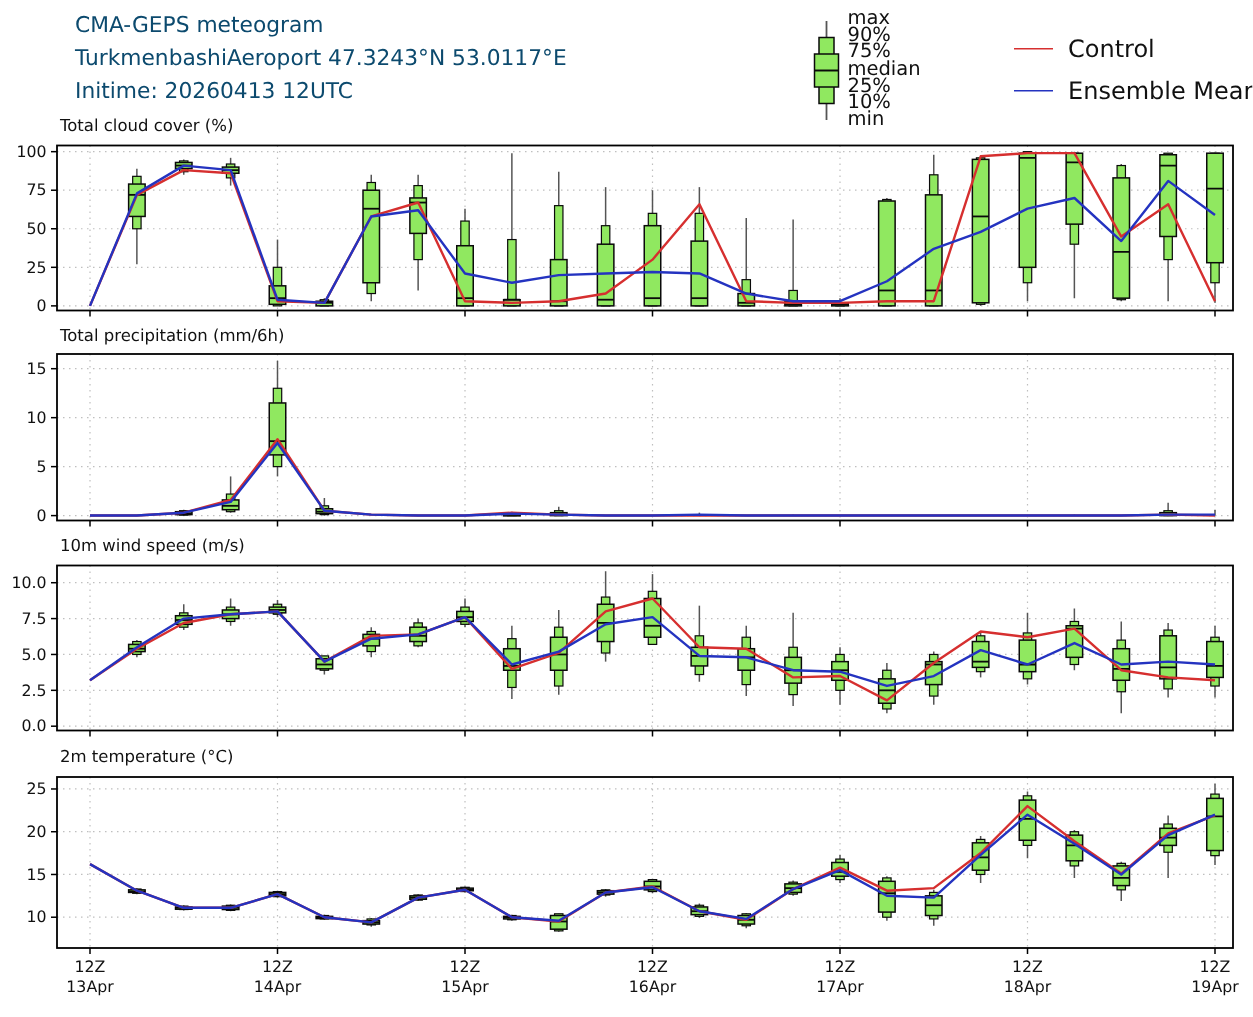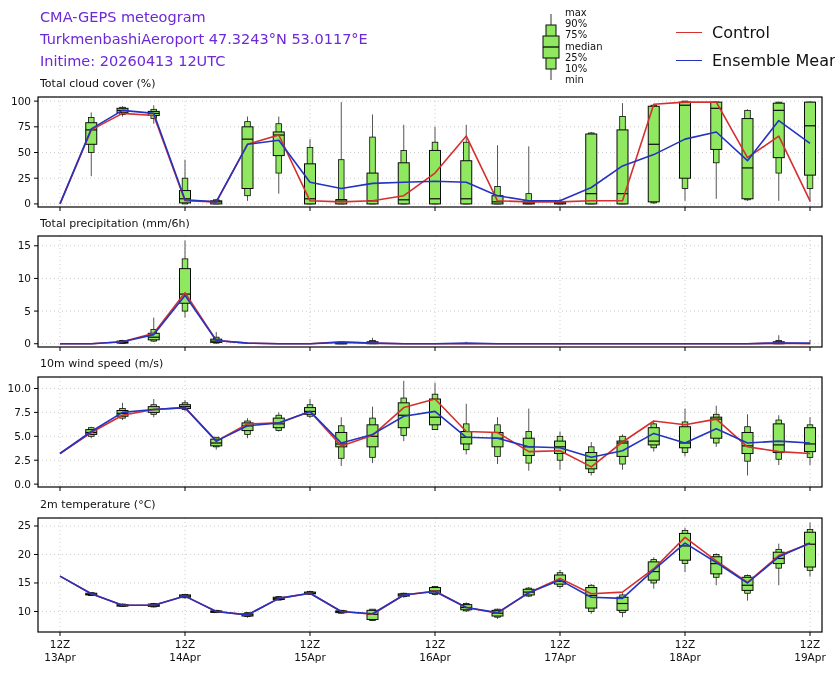--- a/index.html
+++ b/index.html
@@ -1,25 +1,25 @@
 <!DOCTYPE html>
 <html><head>
 <meta charset="utf-8">
 <style>
   html,body{margin:0;padding:0;background:#ffffff;}
   body{font-family:"DejaVu Sans", sans-serif; color:#111;}
   #stage{position:relative;width:835px;height:678px;background:#fff;overflow:hidden;}
   #chart-svg{position:absolute;left:0;top:0;}
-  .hdr{position:absolute;left:40px;font-size:14.5px;line-height:17px;color:#6d28d9;white-space:nowrap;}
+  .hdr{position:absolute;left:50px;font-size:14.5px;line-height:17px;color:#0c4a6e;white-space:nowrap;}
   .hdr1{top:9px;}
   .hdr2{top:31px;}
   .hdr3{top:53px;}
   .panel-title{position:absolute;left:40px;font-size:11px;color:#111;white-space:nowrap;}
   .pt0{top:77px;} .pt1{top:217px;} .pt2{top:357px;} .pt3{top:498px;}
-  .box-legend-labels{position:absolute;left:565px;top:7px;font-size:10px;line-height:11.2px;color:#111;}
+  .box-legend-labels{position:absolute;left:565px;top:7px;font-size:13px;line-height:11.2px;color:#111;}
   .box-legend-glyph{position:absolute;left:538px;top:0px;}
   .line-legend{position:absolute;left:676px;top:0px;}
   .line-legend .row{position:absolute;left:0;display:flex;align-items:center;white-space:nowrap;}
   .line-legend .row1{top:23px;}
   .line-legend .row2{top:51px;}
   .swatch{display:inline-block;width:26px;height:0;border-top:1.6px solid #000;margin-right:10px;}
   .lbl{font-size:16px;color:#111;}
 </style>
 </head>
 <body>

